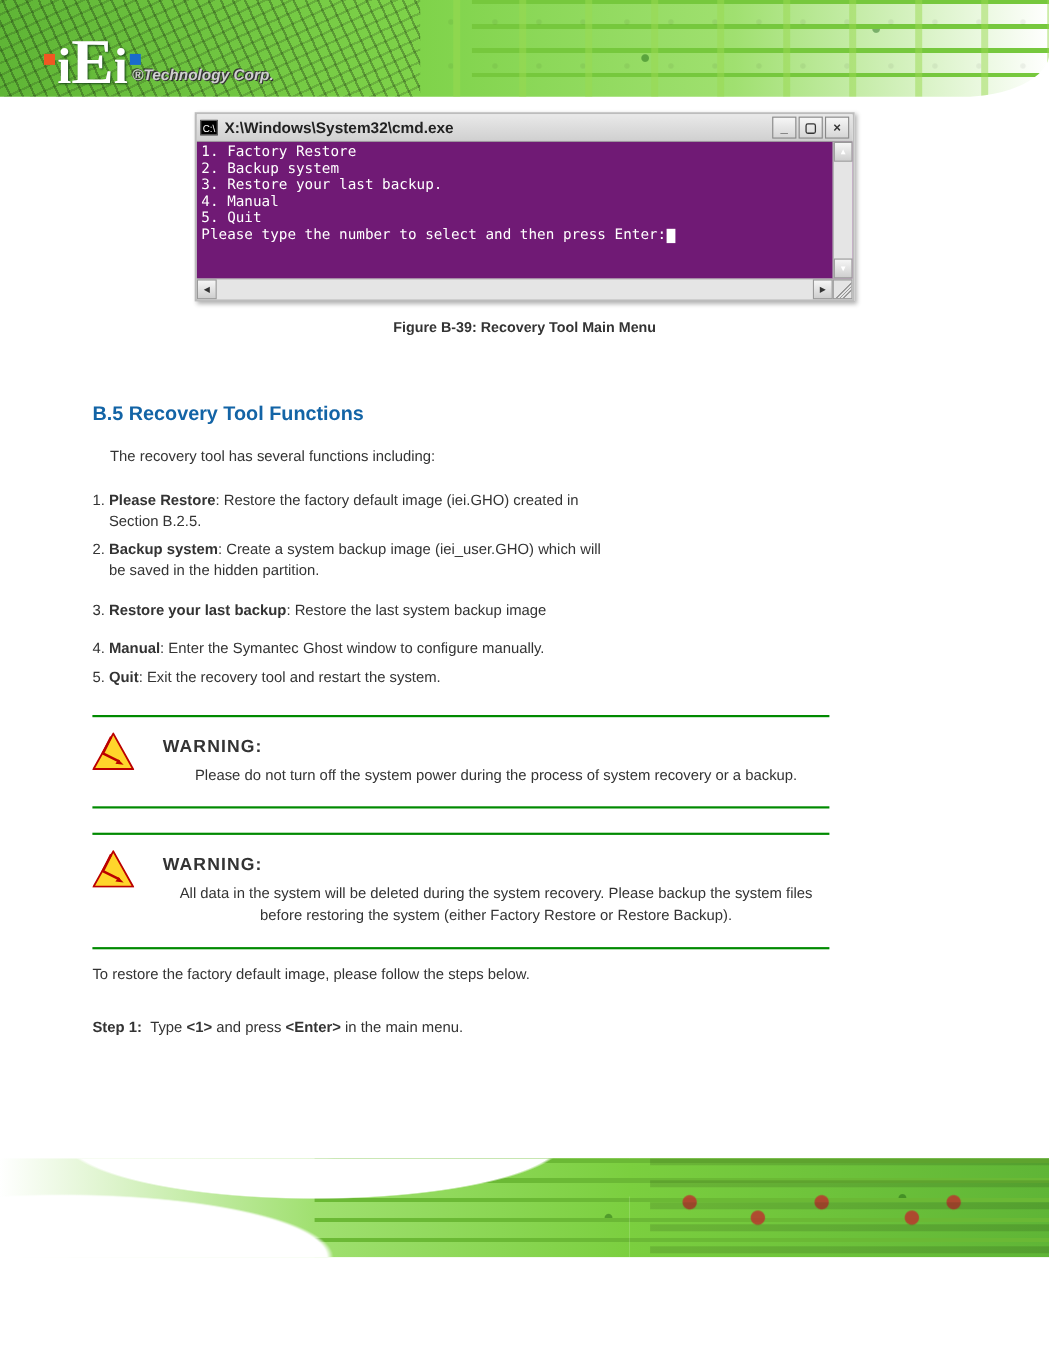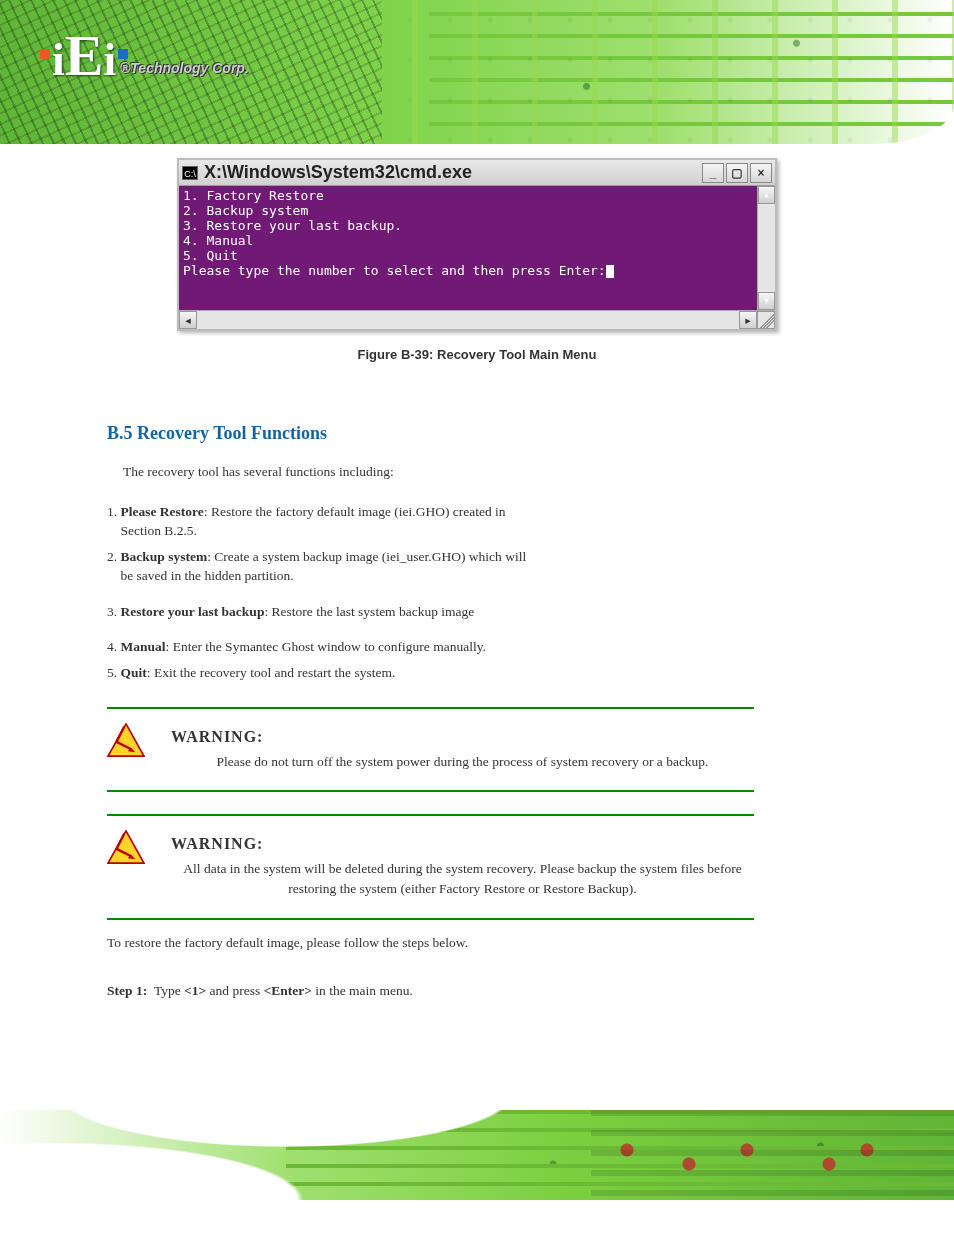--- a/index.html
+++ b/index.html
@@ -5,21 +5,21 @@
   * { box-sizing: border-box; }
   body {
     margin: 0;
     width: 954px;
     font-family: Arial, sans-serif;
     color: #333;
     background: #fff;
   }
   .header-band {
     width: 100%;
-    height: 144px;
+    height: 88px;
     background: linear-gradient(to right, #5fb536 0%, #7fd34a 40%, #a0e070 70%, #fff 100%);
     position: relative;
     overflow: hidden;
     border-bottom-right-radius: 80px 40px;
   }
   .header-band::before {
     content: '';
     position: absolute;
     top: 0; left: 0; right: 60%; bottom: 0;
     background:
@@ -85,21 +85,21 @@
     border-bottom: 1px solid #9a9a9a;
   }
   .cmd-title .icon16 {
     width: 16px; height: 14px; background: #000; color:#fff;
     font-size: 9px; text-align:center; line-height:14px; margin-right:6px;
     border:1px solid #666;
   }
   .cmd-title .title-text {
     flex: 1;
     font-weight: bold;
-    font-size: 18px;
+    font-size: 14px;
     color: #222;
   }
   .cmd-title .winbtns { display:flex; gap:2px; }
   .cmd-title .winbtn {
     width:22px; height:20px;
     background: linear-gradient(#f6f6f6,#d6d6d6);
     border: 1px solid #888;
     font-size: 12px; font-weight:bold;
     text-align:center; line-height:18px;
     cursor:pointer;
@@ -140,25 +140,24 @@
     border:1px solid #999;
   }
   .cursor-blink {
     display:inline-block; width:8px; height:13px;
     background:#fff; vertical-align:bottom; margin-left:0;
     animation: blink 1s steps(1) infinite;
   }
   @keyframes blink { 50% { opacity:0; } }
 
   .content {
-    padding: 14px 200px 0 107px;
+    padding: 14px 200px 0 84px;
     font-size: 13.5px;
     line-height: 1.45;
     color: #333;
-    font-family: Liberation Serif, serif;
   }
   .fig-caption {
     text-align: center;
     font-weight: bold;
     font-size: 13px;
     margin: 16px 0 24px 0;
     color: #333;
   }
   h2.recover {
     color: #1364a6;

